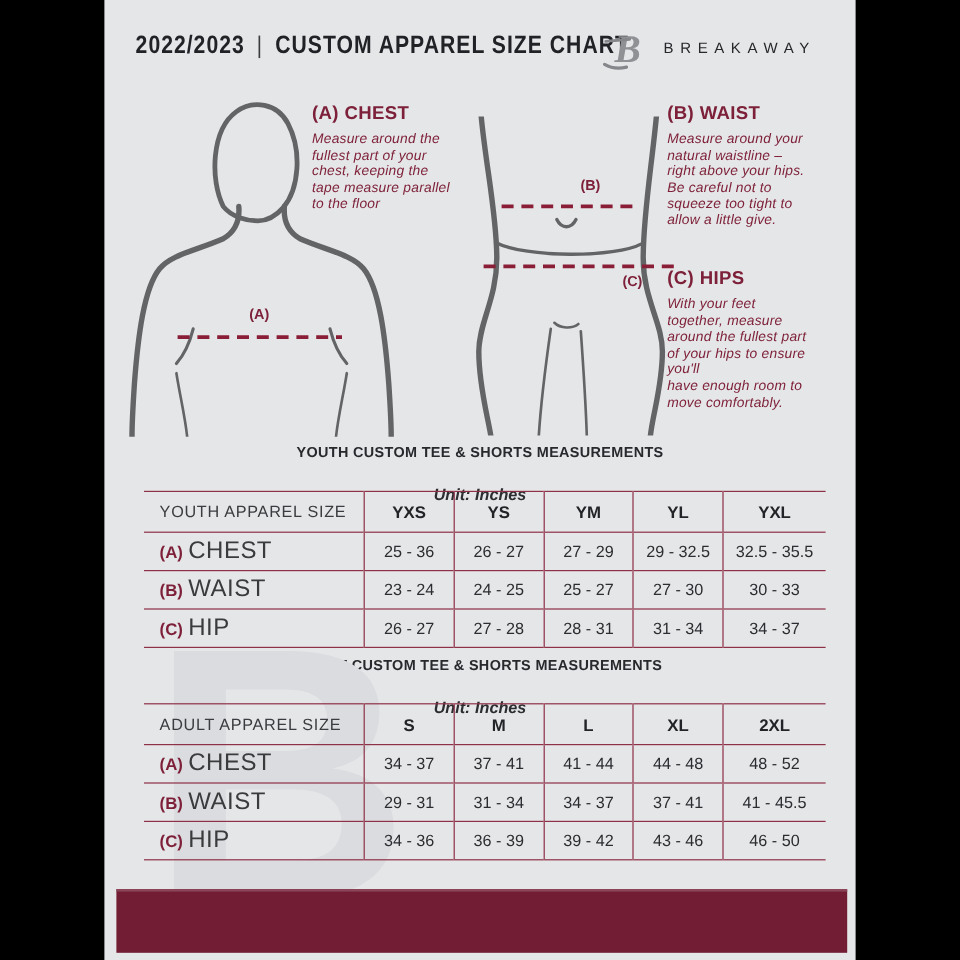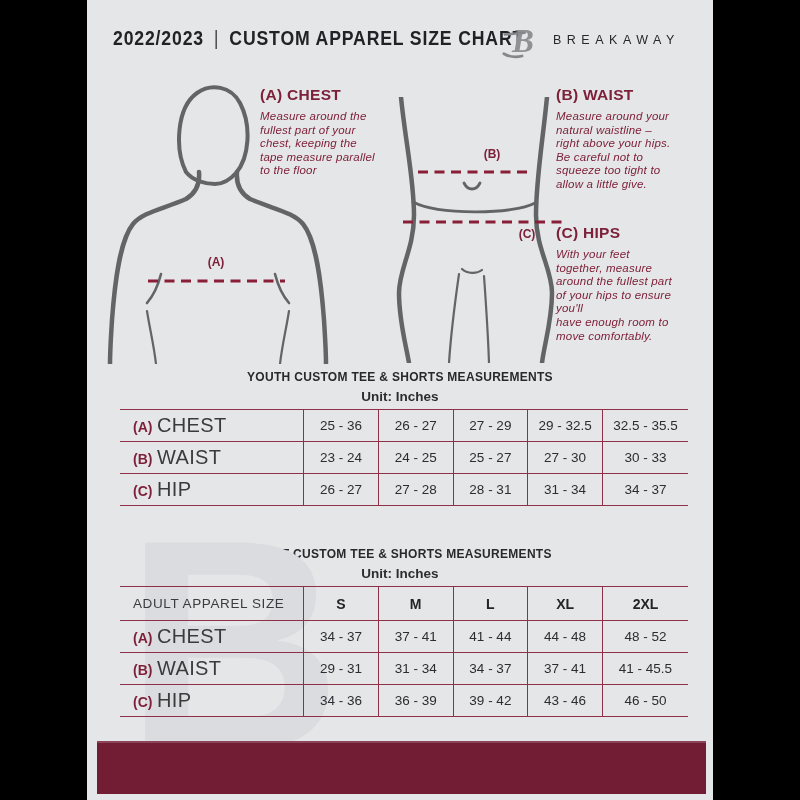--- a/index.html
+++ b/index.html
@@ -37,21 +37,21 @@
     position:absolute;width:40px;text-align:center;
     font-weight:700;font-size:12px;color:#7d2039;
   }
   
   .sec-title{
     position:absolute;left:0;width:626px;text-align:center;
     font-weight:700;font-size:12px;color:#28292c;letter-spacing:.3px;
   }
   .sec-unit{
     position:absolute;left:0;width:626px;text-align:center;
-    font-weight:700;font-size:13.5px;color:#2c2d30;
+    font-weight:700;font-style:italic;font-size:13.5px;color:#2c2d30;margin-top:16px;
   }
   
   table.size{
     position:absolute;left:33px;width:568px;border-collapse:collapse;table-layout:fixed;
     border-top:1.6px solid #8e3048;border-bottom:1.6px solid #8e3048;
     background:transparent;z-index:2;
   }
   table.size tr{border-bottom:1.6px solid #8e3048;}
   table.size tr:last-child{border-bottom:none;}
   table.size td{border-left:1.4px solid #8e3048;text-align:center;padding:0;}
@@ -157,20 +157,28 @@
   <table class="size" style="top:409px">
     <colgroup>
       <col class="col-label">
         <col class="col-size">
         <col class="col-size">
         <col class="col-size">
         <col class="col-size">
         <col class="col-size-last">
     </colgroup>
     <tbody>
+        <tr class="hrow">
+      <td class="th-label">YOUTH APPAREL SIZE</td>
+      <td class="th-size">YXS</td>
+      <td class="th-size">YS</td>
+      <td class="th-size">YM</td>
+      <td class="th-size">YL</td>
+      <td class="th-size">YXL</td>
+    </tr>
     <tr class="drow">
       <td><span class="row-prefix">(A)</span>
           <span class="row-name">CHEST</span></td>
       <td class="cell-val">25 - 36</td>
       <td class="cell-val">26 - 27</td>
       <td class="cell-val">27 - 29</td>
       <td class="cell-val">29 - 32.5</td>
       <td class="cell-val">32.5 - 35.5</td>
     </tr>
     <tr class="drow">

